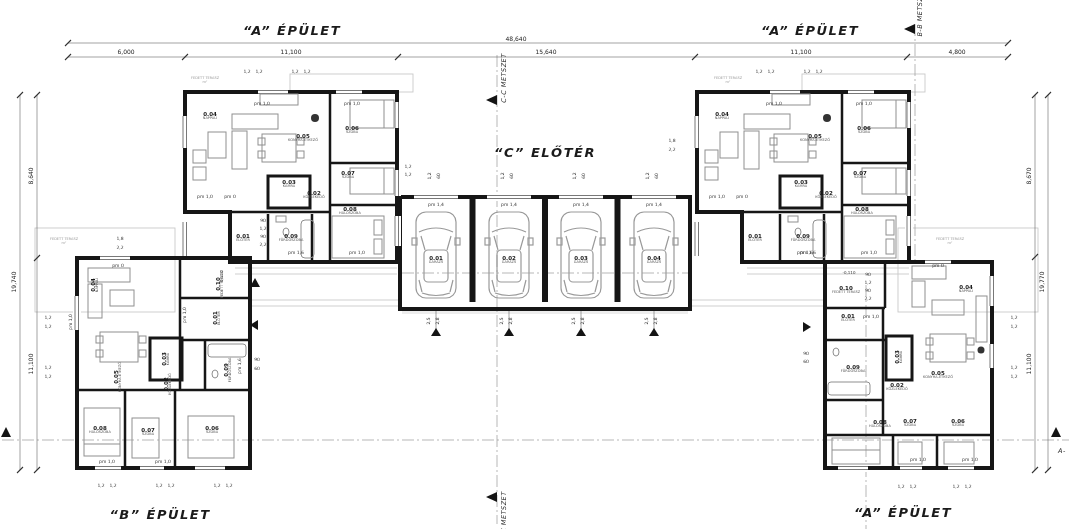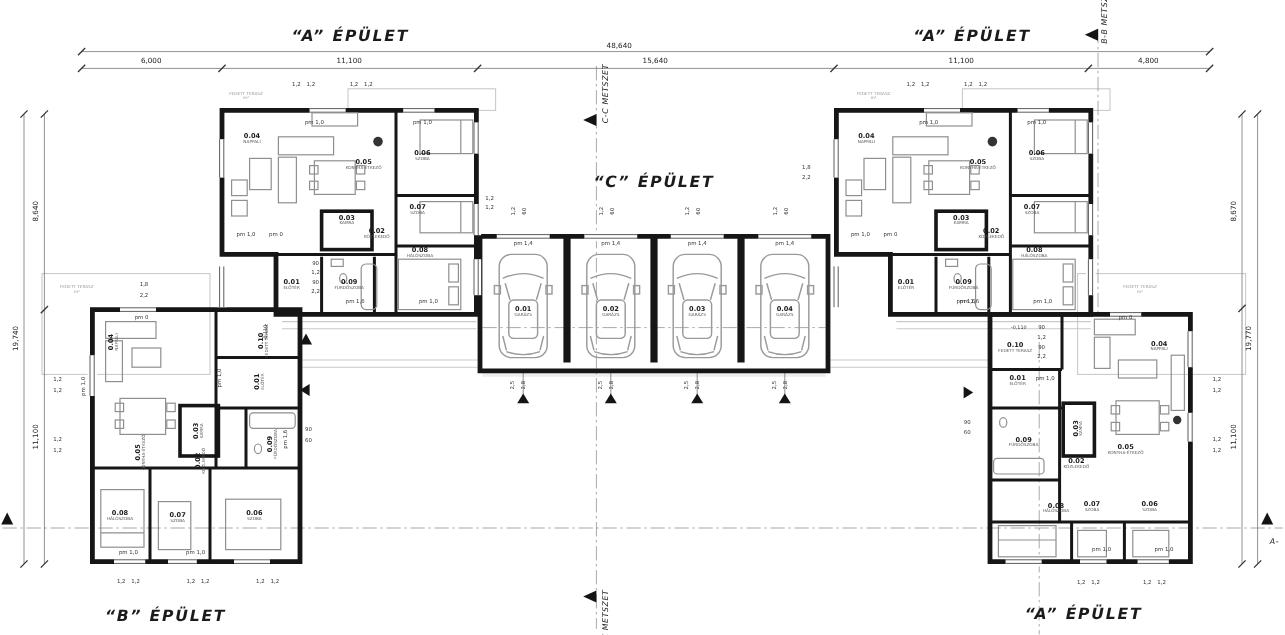--- a/index.html
+++ b/index.html
@@ -587,22 +587,22 @@
         <div>m²</div>
       </div>
       <div class="lbl note" style="left: 728px; top: 80px; transform: translate(-50%, -50%);">
         <div>FEDETT TERASZ</div>
         <div>m²</div>
       </div>
     </div>
 
 <div class="lbl title" style="left:292px;top:31px">“A” ÉPÜLET</div>
 <div class="lbl title" style="left:810px;top:31px">“A” ÉPÜLET</div>
-<div class="lbl title" style="left:545px;top:153px">“C” ÉPÜLET</div>
-<div class="lbl title" style="left:138px;top:515px">“B” ÉPÜLET</div>
+<div class="lbl title" style="left:545px;top:153px">“C” ELŐTÉR</div>
+<div class="lbl title" style="left:160px;top:515px">“B” ÉPÜLET</div>
 <div class="lbl title" style="left:903px;top:513px">“A” ÉPÜLET</div>
 
 <div class="lbl section-label r90" style="left:505px;top:78px">C-C METSZET</div>
 <div class="lbl section-label r90" style="left:505px;top:516px">C-C METSZET</div>
 <div class="lbl section-label r90" style="left:921px;top:12px">B-B METSZET</div>
 <div class="lbl section-label" style="left:1062px;top:452px">A-</div>
 
 <div class="lbl big-dim" style="left:516px;top:39px">48,640</div>
 <div class="lbl big-dim" style="left:126px;top:52px">6,000</div>
 <div class="lbl big-dim" style="left:291px;top:52px">11,100</div>

